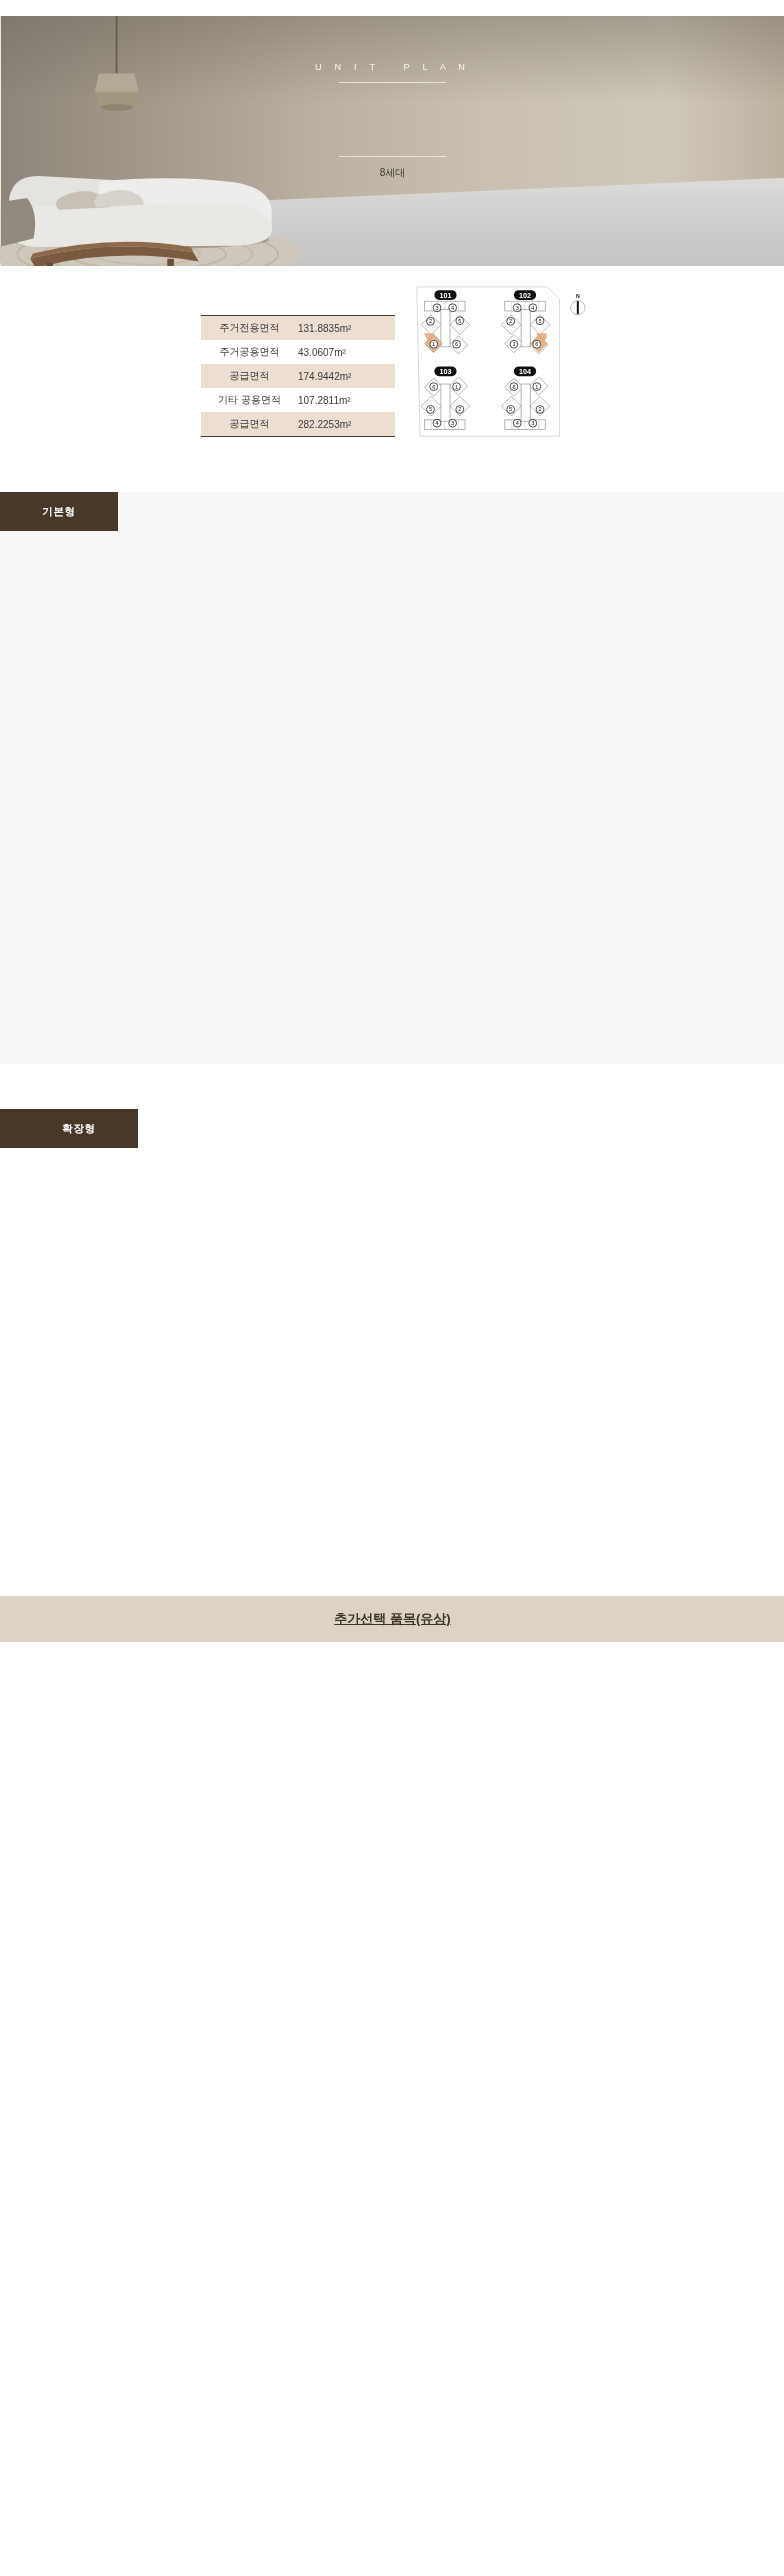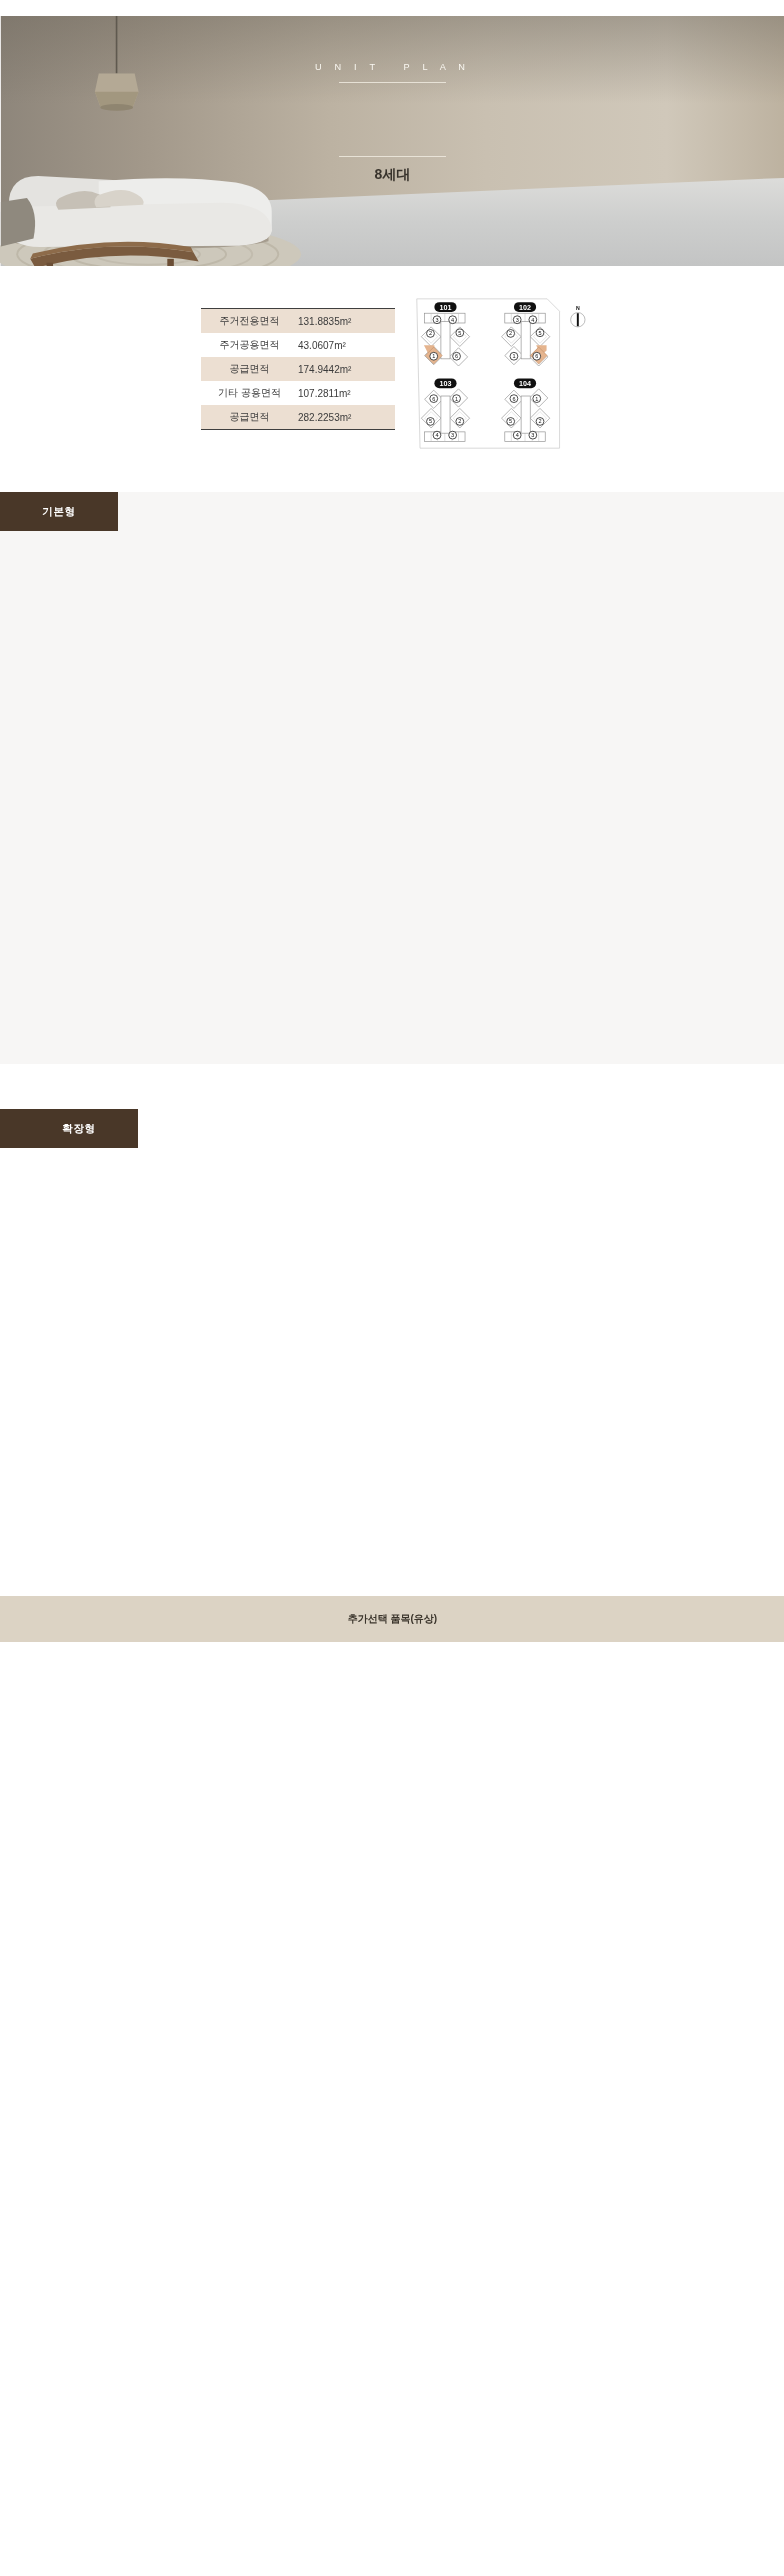--- a/index.html
+++ b/index.html
@@ -6,32 +6,32 @@
   html,body{margin:0;padding:0;background:#fff;}
   body{font-family:"Liberation Sans", sans-serif;}
   .page{position:relative;width:785px;height:2576px;margin:16px auto;background:#fff;overflow:hidden;}
   .abs{position:absolute;}
   
   .hero{left:0;top:0;width:785px;height:250px;}
   .hero-title{left:0;top:0;width:785px;text-align:center;color:#faf8f2;}
   .unitplan{letter-spacing:5.2px;font-size:9.2px;font-weight:400;}
   .bigtype{font-size:34px;font-weight:500;letter-spacing:1.3px;color:#fdfcf8;}
   .hline{background:#efeadf;height:0.7px;width:107px;left:339px;opacity:.85;}
-  .sedae{font-size:14px;font-weight:700;color:#38332c;}
-  
-  .atable{left:201px;top:292px;width:194px;border-top:1.3px solid #3f3f3f;border-bottom:1.3px solid #3f3f3f;border-collapse:collapse;}
+  .sedae{font-size:10px;font-weight:400;color:#38332c;}
+  
+  .atable{left:201px;top:299px;width:194px;border-top:1.3px solid #3f3f3f;border-bottom:1.3px solid #3f3f3f;border-collapse:collapse;}
   .atable td{height:24px;font-size:10px;color:#3b3b3b;padding:0;}
   .atable .lab{width:97px;text-align:center;font-weight:400;}
   .atable .val{padding-right:14px;font-weight:400;}
   .atable tr.od{background:#ecdfd2;}
   
   .chip{left:0;width:118px;height:39px;background:#493728;color:#fff;font-size:10.5px;font-weight:700;display:flex;align-items:center;justify-content:center;letter-spacing:0.7px;text-align:right;}
   .graybg{left:0;top:476px;width:785px;height:572px;background:#f7f6f5;}
   
-  .band{left:0;top:1580px;width:785px;height:46px;background:#dcd3c4;display:flex;align-items:center;justify-content:center;font-size:10px;font-weight:700;color:#3a342b;}
+  .band{left:0;top:1580px;width:785px;height:46px;background:#dcd3c4;display:flex;align-items:center;justify-content:center;font-size:13px;font-weight:700;color:#3a342b;text-decoration:underline;}
 </style>
 </head>
 <body>
 <div class="page">
 
   <div class="abs hero"><svg width="785" height="250" viewBox="0 0 1200 383">
     <defs>
       <linearGradient id="hwall" x1="0" y1="0" x2="1" y2="0">
         <stop offset="0" stop-color="#8e867b"></stop>
         <stop offset="0.18" stop-color="#a2988a"></stop>
@@ -110,21 +110,21 @@
           <td class="lab">기타 공용면적</td>
           <td class="val">107.2811m²</td>
         </tr>
     <tr class="od">
           <td class="lab">공급면적</td>
           <td class="val">282.2253m²</td>
         </tr>
   </tbody>
     </table>
 
-  <div class="abs" style="left:412px;top:277px;"><svg id="keyplan" width="183" height="163" viewBox="0 0 280 250">
+  <div class="abs" style="left:412px;top:265px;"><svg id="keyplan" width="183" height="163" viewBox="0 0 280 250">
     <defs>
       <g id="bgeo">
         <rect x="4" y="0" width="62" height="15" fill="#fff" stroke="#8e8e8e" stroke-width="1"></rect>
         <path d="M14,0 l0,15 M24,0 l0,15 M35,0 l0,15 M46,0 l0,15 M56,0 l0,15" stroke="#bbb" stroke-width="0.7"></path>
         <g fill="#fff" stroke="#8e8e8e" stroke-width="1">
           <path d="M14,21 L29,36 L14,51 L-1,36 Z"></path>
           <path d="M58,21 L73,36 L58,51 L43,36 Z"></path>
           <path d="M18,51 L32,65 L18,79 L4,65 Z"></path>
           <path d="M56,53 L70,67 L56,81 L42,67 Z"></path>
           <rect x="29" y="13" width="14" height="57"></rect>

